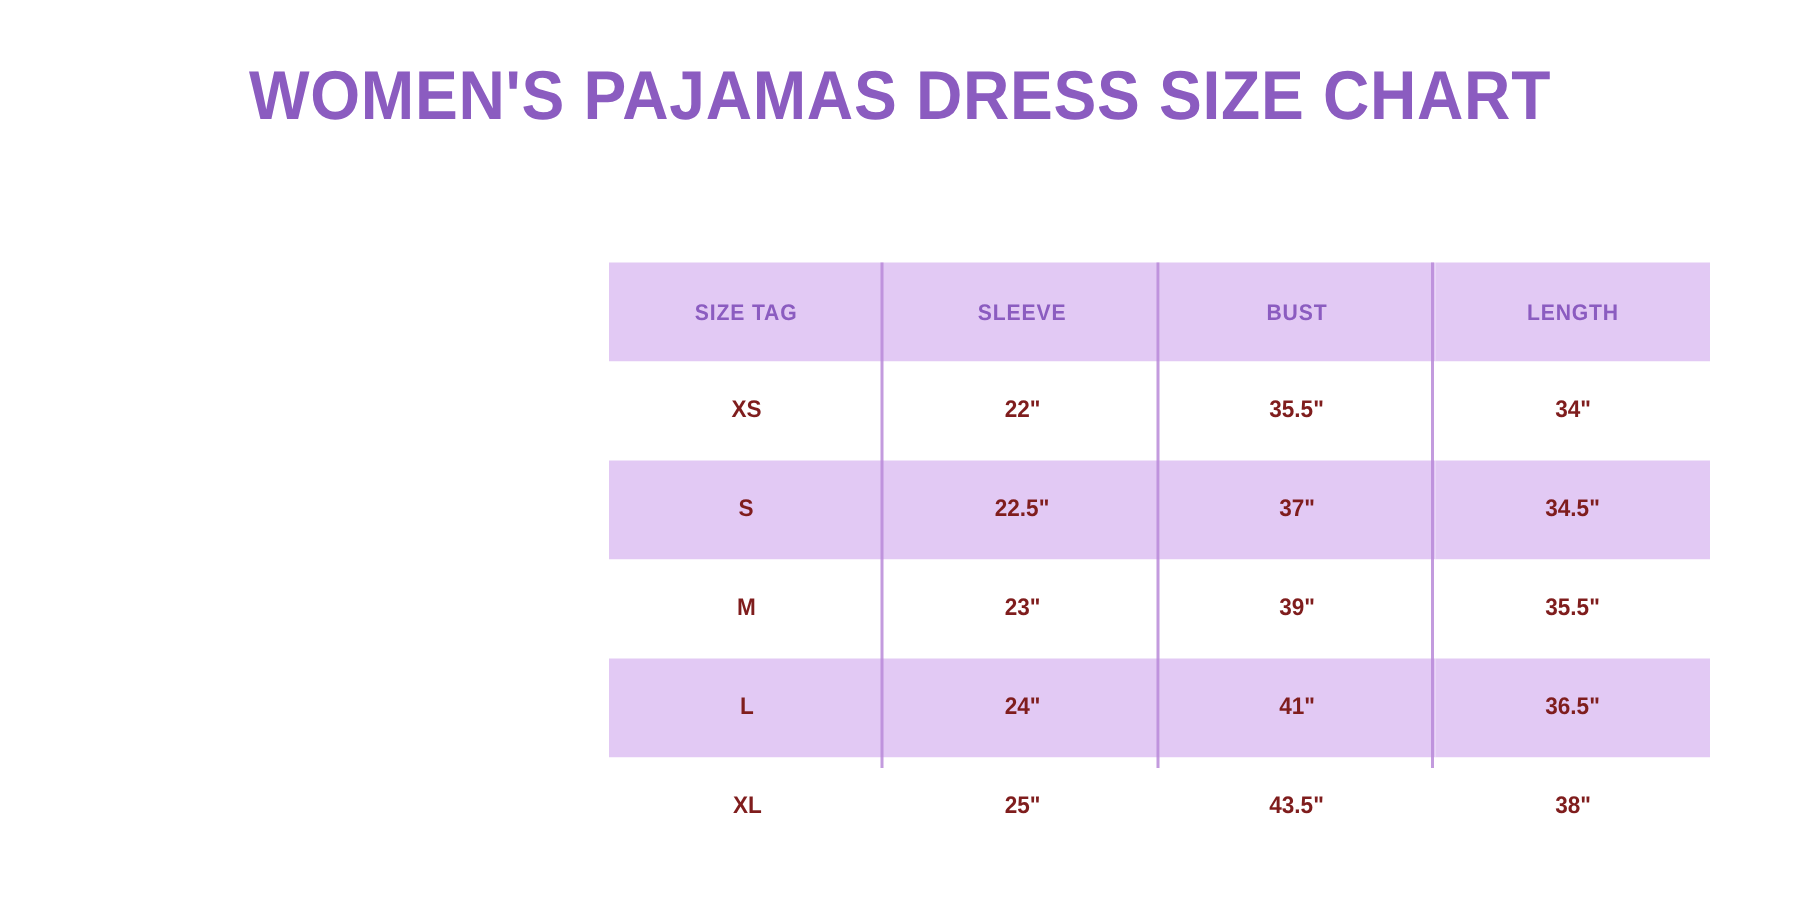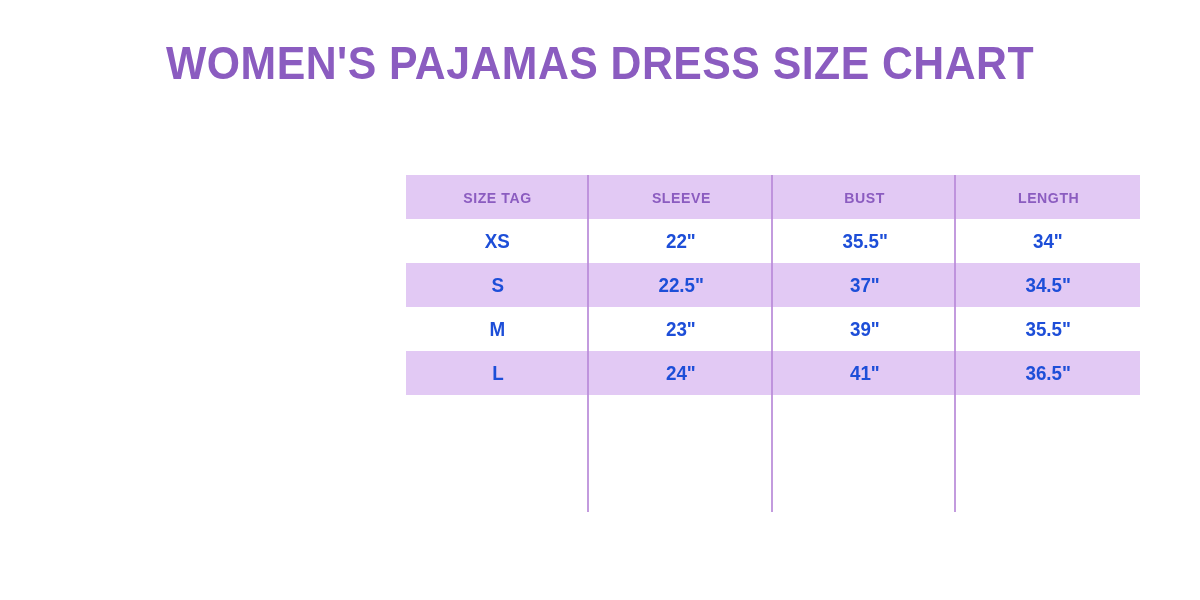--- a/index.html
+++ b/index.html
@@ -48,43 +48,43 @@
   table.size-chart {
     border-collapse: collapse;
     width: 734px;
     table-layout: fixed;
   }
   table.size-chart td,
   table.size-chart th {
     height: 42px;
     text-align: center;
     vertical-align: middle;
-    padding: 1px;
+    padding: 12px;
     border: 0;
     font-family: "Liberation Sans", sans-serif;
     font-weight: bold;
     font-size: 16px;
     transform-origin: center;
     white-space: nowrap;
   }
   table.size-chart thead th {
     background: #e2c9f4;
     color: #8b5cc0;
     font-size: 15px;
     letter-spacing: 0.6px;
   }
   table.size-chart tbody tr.odd td {
     background: #ffffff;
   }
   table.size-chart tbody tr.even td {
     background: #e2c9f4;
   }
   table.size-chart tbody td {
-    color: #1d4ed8;
-    font-size: 20px;
+    color: #7f1d1d;
+    font-size: 16px;
   }
   .cell-inner {
     display: inline-block;
     transform: scaleX(0.94);
   }
 
   
   .divider {
     position: absolute;
     top: 175px;
@@ -140,20 +140,26 @@
           <td><span class="cell-inner">23"</span></td>
           <td><span class="cell-inner">39"</span></td>
           <td><span class="cell-inner">35.5"</span></td>
         </tr>
         <tr class="even">
           <td><span class="cell-inner">L</span></td>
           <td><span class="cell-inner">24"</span></td>
           <td><span class="cell-inner">41"</span></td>
           <td><span class="cell-inner">36.5"</span></td>
         </tr>
+        <tr class="odd">
+          <td><span class="cell-inner">XL</span></td>
+          <td><span class="cell-inner">25"</span></td>
+          <td><span class="cell-inner">43.5"</span></td>
+          <td><span class="cell-inner">38"</span></td>
+        </tr>
       </tbody>
     </table>
   </div>
 
   <div class="divider d1"></div>
   <div class="divider d2"></div>
   <div class="divider d3"></div>
 
 </div>
 

